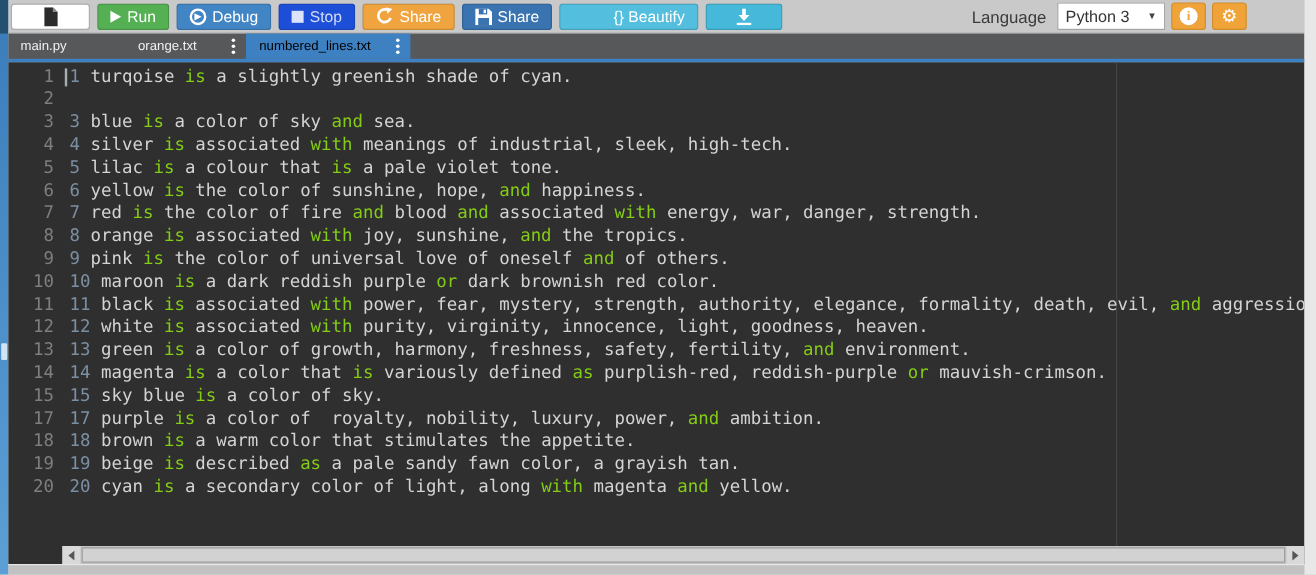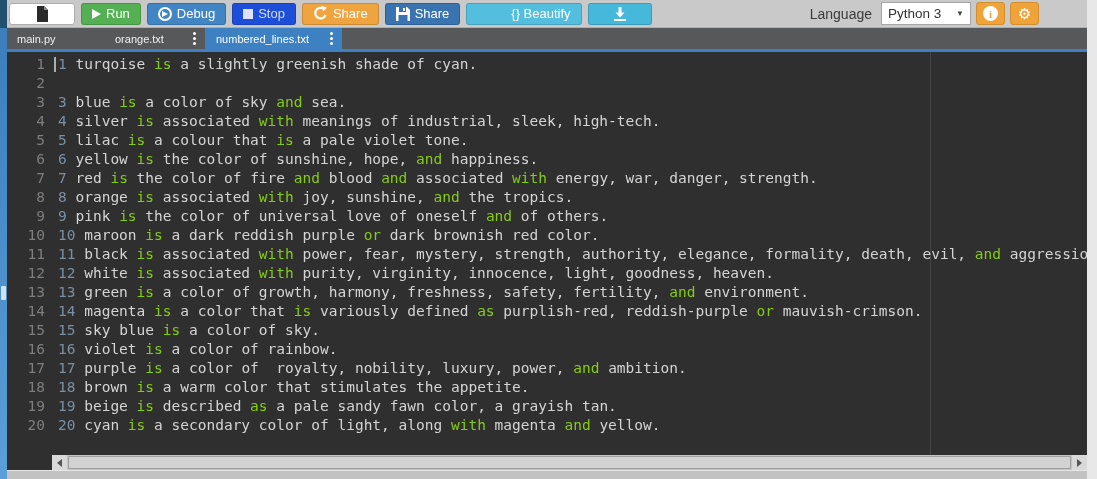--- a/index.html
+++ b/index.html
@@ -50,21 +50,21 @@
     font-size:11px; font-weight:bold; display:flex; align-items:center; justify-content:center; font-family:"Liberation Serif", serif; }
   .gear-glyph { color:#fff; font-size:15px; line-height:1; }
 
   
   .tabbar { position:absolute; left:0; top:28px; right:0; height:24px;
     background:#56585a; border-bottom:3px solid #3d81c2; display:flex; }
   .tab { height:21px; display:flex; align-items:center; color:#f0f0f0; font-size:11px;
     cursor:pointer; padding:0 8px 0 11px; }
   .tab.t-main { width:97px; padding-left:10px; }
   .tab.t-lines { width:101px; }
-  .tab.active { background:#3d81c2; color:#ffffff; width:137px; }
+  .tab.active { background:#3d81c2; color:#000000; width:137px; }
   .tab .tab-label { flex:1; }
   .dots { width:4px; height:14px; position:relative; margin-left:6px; cursor:pointer; }
   .dots::before { content:""; position:absolute; left:0; top:0; width:3px; height:3px; border-radius:50%;
     background:#fff; box-shadow:0 5px 0 #fff, 0 10px 0 #fff; }
 
   
   .editor { position:absolute; left:0; top:52px; right:0; height:418px;
     background:#2f2f2f; overflow:hidden;
     font-family:"DejaVu Sans Mono", monospace; font-size:14.5px; }
   .guide-line { position:absolute; left:923px; top:0; bottom:15px; width:1px; background:#454545; }
@@ -195,21 +195,20 @@
           <div class="line"><span class="gutter-num">6</span><span class="code"><span class="num">6</span><span> </span><span>yellow</span><span> </span><span class="kw">is</span><span> </span><span>the</span><span> </span><span>color</span><span> </span><span>of</span><span> </span><span>sunshine,</span><span> </span><span>hope,</span><span> </span><span class="kw">and</span><span> </span><span>happiness.</span></span></div>
           <div class="line"><span class="gutter-num">7</span><span class="code"><span class="num">7</span><span> </span><span>red</span><span> </span><span class="kw">is</span><span> </span><span>the</span><span> </span><span>color</span><span> </span><span>of</span><span> </span><span>fire</span><span> </span><span class="kw">and</span><span> </span><span>blood</span><span> </span><span class="kw">and</span><span> </span><span>associated</span><span> </span><span class="kw">with</span><span> </span><span>energy,</span><span> </span><span>war,</span><span> </span><span>danger,</span><span> </span><span>strength.</span></span></div>
           <div class="line"><span class="gutter-num">8</span><span class="code"><span class="num">8</span><span> </span><span>orange</span><span> </span><span class="kw">is</span><span> </span><span>associated</span><span> </span><span class="kw">with</span><span> </span><span>joy,</span><span> </span><span>sunshine,</span><span> </span><span class="kw">and</span><span> </span><span>the</span><span> </span><span>tropics.</span></span></div>
           <div class="line"><span class="gutter-num">9</span><span class="code"><span class="num">9</span><span> </span><span>pink</span><span> </span><span class="kw">is</span><span> </span><span>the</span><span> </span><span>color</span><span> </span><span>of</span><span> </span><span>universal</span><span> </span><span>love</span><span> </span><span>of</span><span> </span><span>oneself</span><span> </span><span class="kw">and</span><span> </span><span>of</span><span> </span><span>others.</span></span></div>
           <div class="line"><span class="gutter-num">10</span><span class="code"><span class="num">10</span><span> </span><span>maroon</span><span> </span><span class="kw">is</span><span> </span><span>a</span><span> </span><span>dark</span><span> </span><span>reddish</span><span> </span><span>purple</span><span> </span><span class="kw">or</span><span> </span><span>dark</span><span> </span><span>brownish</span><span> </span><span>red</span><span> </span><span>color.</span></span></div>
           <div class="line"><span class="gutter-num">11</span><span class="code"><span class="num">11</span><span> </span><span>black</span><span> </span><span class="kw">is</span><span> </span><span>associated</span><span> </span><span class="kw">with</span><span> </span><span>power,</span><span> </span><span>fear,</span><span> </span><span>mystery,</span><span> </span><span>strength,</span><span> </span><span>authority,</span><span> </span><span>elegance,</span><span> </span><span>formality,</span><span> </span><span>death,</span><span> </span><span>evil,</span><span> </span><span class="kw">and</span><span> </span><span>aggression.</span></span></div>
           <div class="line"><span class="gutter-num">12</span><span class="code"><span class="num">12</span><span> </span><span>white</span><span> </span><span class="kw">is</span><span> </span><span>associated</span><span> </span><span class="kw">with</span><span> </span><span>purity,</span><span> </span><span>virginity,</span><span> </span><span>innocence,</span><span> </span><span>light,</span><span> </span><span>goodness,</span><span> </span><span>heaven.</span></span></div>
           <div class="line"><span class="gutter-num">13</span><span class="code"><span class="num">13</span><span> </span><span>green</span><span> </span><span class="kw">is</span><span> </span><span>a</span><span> </span><span>color</span><span> </span><span>of</span><span> </span><span>growth,</span><span> </span><span>harmony,</span><span> </span><span>freshness,</span><span> </span><span>safety,</span><span> </span><span>fertility,</span><span> </span><span class="kw">and</span><span> </span><span>environment.</span></span></div>
           <div class="line"><span class="gutter-num">14</span><span class="code"><span class="num">14</span><span> </span><span>magenta</span><span> </span><span class="kw">is</span><span> </span><span>a</span><span> </span><span>color</span><span> </span><span>that</span><span> </span><span class="kw">is</span><span> </span><span>variously</span><span> </span><span>defined</span><span> </span><span class="kw">as</span><span> </span><span>purplish-red,</span><span> </span><span>reddish-purple</span><span> </span><span class="kw">or</span><span> </span><span>mauvish-crimson.</span></span></div>
           <div class="line"><span class="gutter-num">15</span><span class="code"><span class="num">15</span><span> </span><span>sky</span><span> </span><span>blue</span><span> </span><span class="kw">is</span><span> </span><span>a</span><span> </span><span>color</span><span> </span><span>of</span><span> </span><span>sky.</span></span></div>
-          <div class="line"><span class="gutter-num">16</span><span class="code"><span class="num">16</span><span> </span><span>violet</span><span> </span><span class="kw">is</span><span> </span><span>a</span><span> </span><span>color</span><span> </span><span>of</span><span> </span><span>rainbow.</span></span></div>
           <div class="line"><span class="gutter-num">17</span><span class="code"><span class="num">17</span><span> </span><span>purple</span><span> </span><span class="kw">is</span><span> </span><span>a</span><span> </span><span>color</span><span> </span><span>of</span><span>  </span><span>royalty,</span><span> </span><span>nobility,</span><span> </span><span>luxury,</span><span> </span><span>power,</span><span> </span><span class="kw">and</span><span> </span><span>ambition.</span></span></div>
           <div class="line"><span class="gutter-num">18</span><span class="code"><span class="num">18</span><span> </span><span>brown</span><span> </span><span class="kw">is</span><span> </span><span>a</span><span> </span><span>warm</span><span> </span><span>color</span><span> </span><span>that</span><span> </span><span>stimulates</span><span> </span><span>the</span><span> </span><span>appetite.</span></span></div>
           <div class="line"><span class="gutter-num">19</span><span class="code"><span class="num">19</span><span> </span><span>beige</span><span> </span><span class="kw">is</span><span> </span><span>described</span><span> </span><span class="kw">as</span><span> </span><span>a</span><span> </span><span>pale</span><span> </span><span>sandy</span><span> </span><span>fawn</span><span> </span><span>color,</span><span> </span><span>a</span><span> </span><span>grayish</span><span> </span><span>tan.</span></span></div>
           <div class="line"><span class="gutter-num">20</span><span class="code"><span class="num">20</span><span> </span><span>cyan</span><span> </span><span class="kw">is</span><span> </span><span>a</span><span> </span><span>secondary</span><span> </span><span>color</span><span> </span><span>of</span><span> </span><span>light,</span><span> </span><span>along</span><span> </span><span class="kw">with</span><span> </span><span>magenta</span><span> </span><span class="kw">and</span><span> </span><span>yellow.</span></span></div>
         </div>
       <div class="hscroll">
         <div class="scroll-arrow">
             <span class="arr-left"></span>
           </div>
         <div class="scroll-thumb"></div>

